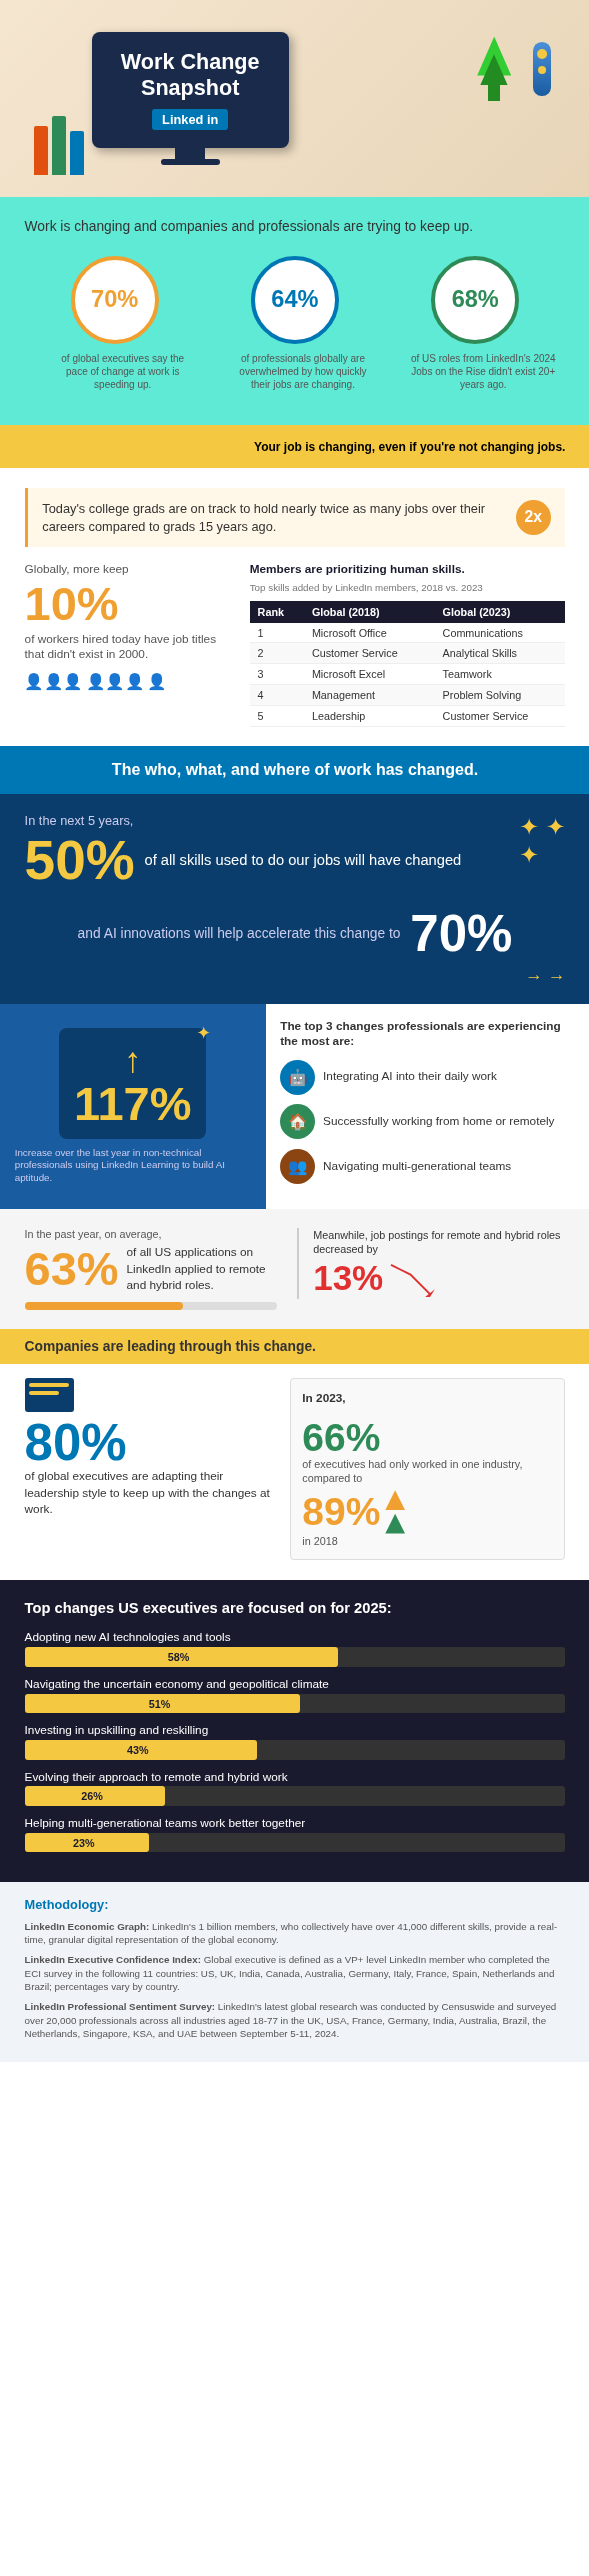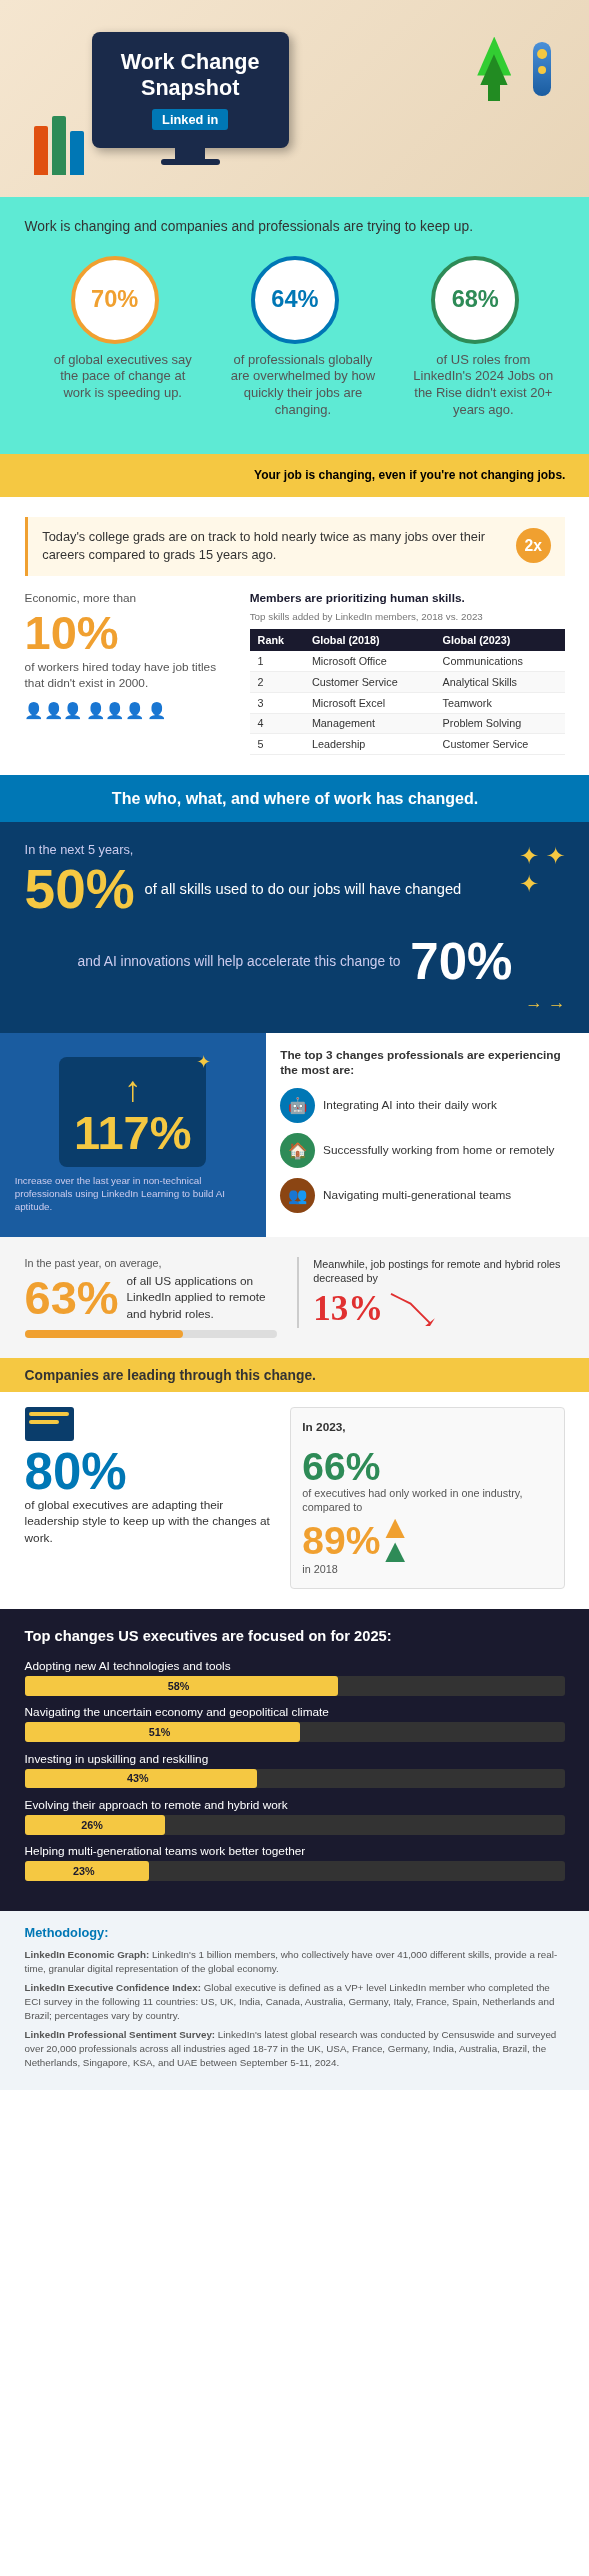--- a/index.html
+++ b/index.html
@@ -55,21 +55,21 @@
     .stat-circle.blue { border-color: #0077b5; }
     .stat-circle.green { border-color: #2e8b57; }
     .stat-number {
       font-size: 23.6px;
       font-weight: bold;
       color: #f0a030;
     }
     .stat-circle.blue .stat-number { color: #0077b5; }
     .stat-circle.green .stat-number { color: #2e8b57; }
     .stat-desc {
-      font-size: 13px;
+      font-size: 10px;
       color: #555;
       line-height: 1.3;
       margin-left: 16px;
     }
 
     
     .banner-yellow {
       background: #f5c842;
       padding: 14.7px 24.6px;
       font-size: 12px;
@@ -499,21 +499,21 @@
     <div style="display:flex; align-items:flex-start; justify-content:space-between;">
       <span>Today's college grads are on track to hold nearly twice as many jobs over their careers compared to grads 15 years ago.</span>
       <div style="background:#f0a030; color:#fff; border-radius:50%; width:35px; height:35px; display:flex; align-items:center; justify-content:center; font-weight:bold; font-size:15.7px; flex-shrink:0; margin-left:9.8px;">
         <span>2x</span>
       </div>
     </div>
   </div>
 
   <div class="two-col">
     <div class="col-left">
-      <p style="font-size:11.8px; color:#555; margin-bottom:3.9px;">Economic, more than</p>
+      <p style="font-size:11.8px; color:#555; margin-bottom:3.9px;">Globally, more keep</p>
       <div class="big-percent">10%</div>
       <p class="big-percent-label">of workers hired today have job titles that didn't exist in 2000.</p>
 
       <div style="display:flex; flex-wrap:wrap; gap:2.9px; margin-top:9.8px;">
         <div style="font-size:15.7px;">👤👤👤</div>
         <div style="font-size:15.7px;">👤👤👤</div>
         <div style="font-size:15.7px; color:#f0a030;">👤</div>
       </div>
     </div>
     <div class="col-right">
@@ -618,21 +618,21 @@
       <div style="display:flex; align-items:center; gap:7.9px;">
         <span class="big-pct-orange">63%</span>
         <span class="stat-inline-text">of all US applications on LinkedIn applied to remote and hybrid roles.</span>
       </div>
       <div class="progress-bar-container">
         <div class="progress-bar-fill" style="width:63%;"></div>
       </div>
     </div>
     <div class="mini-stat" style="border-left:2px solid #ccc; padding-left:14.7px;">
       <p class="mini-stat-text" style="margin-bottom:3.9px;">Meanwhile, job postings for remote and hybrid roles decreased by</p>
-      <div style="display:flex; align-items:center; gap:3px;font-family:Liberation Serif, serif;">
+      <div style="display:flex; gap:3px;">
         <span class="thirteen-pct">13%</span>
 
         <svg width="49" height="39" viewBox="0 0 50 40">
           <polyline points="5,5 15,10 25,15 35,25 45,35" stroke="#e03030" stroke-width="2" fill="none"></polyline>
           <polygon points="40,38 50,30 45,38" fill="#e03030"></polygon>
         </svg>
       </div>
     </div>
   </div>
 </div>

